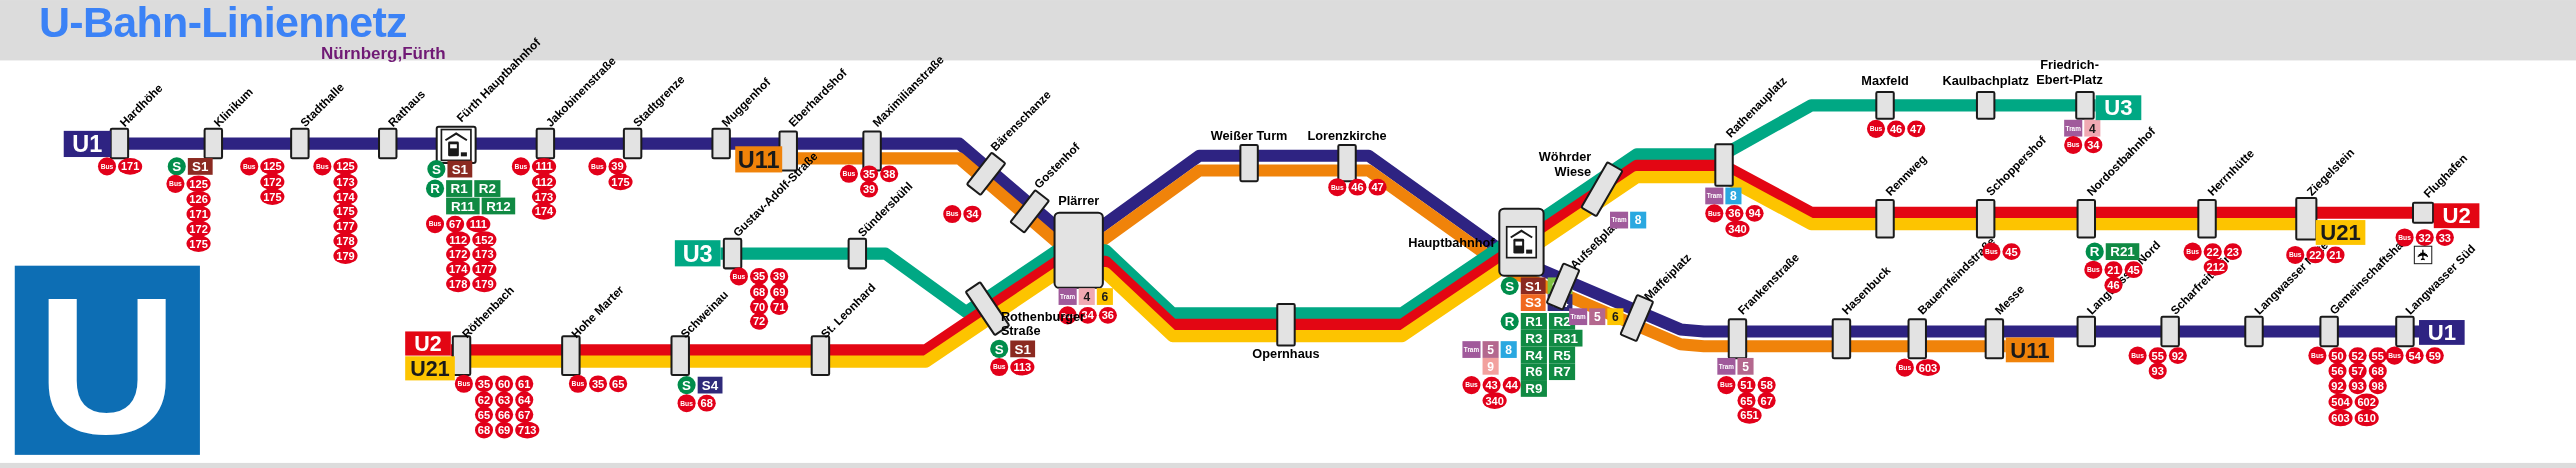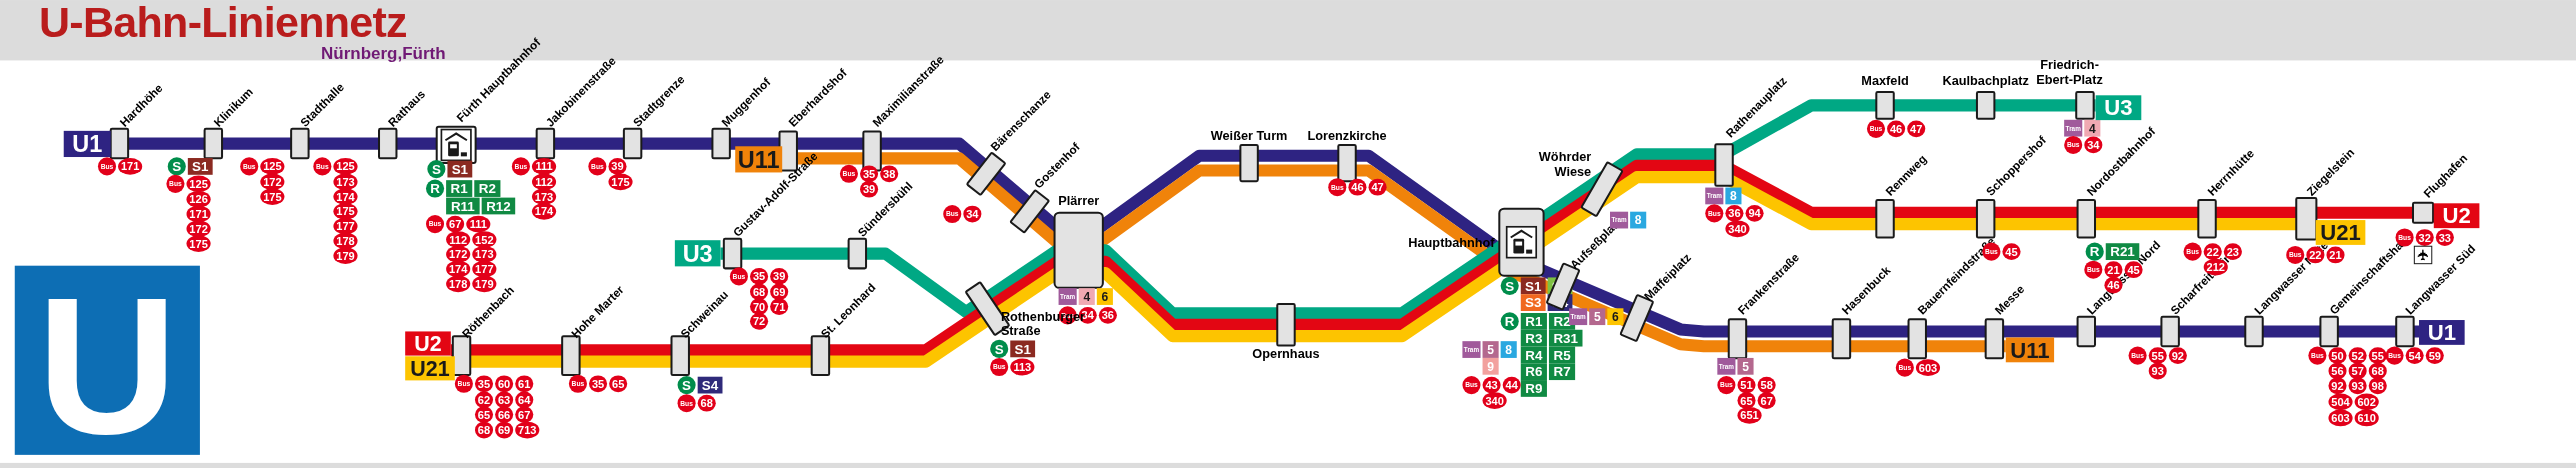--- a/index.html
+++ b/index.html
@@ -1,20 +1,20 @@
 <!DOCTYPE html>
 <html style="font-size:10.7px"><head>
 <meta charset="utf-8">
 <style>
   html,body{margin:0;padding:0;background:#fff;}
   body{width:2576px;height:469px;overflow:hidden;font-family:"Liberation Sans",sans-serif;}
   #map-root{position:relative;width:2576px;height:469px;}
   #map-svg{position:absolute;left:0;top:0;}
   #title-block{position:absolute;left:39px;top:0px;width:738px;}
-  #map-title{font-size:43px;font-weight:bold;color:#b91c1c;letter-spacing:-0.7px;line-height:44px;}
+  #map-title{font-size:43px;font-weight:bold;color:#3b82f6;letter-spacing:-0.7px;line-height:44px;}
   #map-subtitle{font-size:17px;font-weight:bold;color:#701a75;line-height:20px;margin-left:282px;}
 </style>
 </head>
 <body>
 
 <div id="map-root">
   <svg id="map-svg" width="2576" height="469" viewBox="0 0 3840 699" xmlns="http://www.w3.org/2000/svg">
       <rect x="0" y="0" width="3840" height="699" fill="#ffffff"></rect>
       <rect x="0" y="0" width="3840" height="90" fill="#dcdcdc"></rect>
       <rect x="0" y="690" width="3840" height="9" fill="#dcdcdc"></rect>

